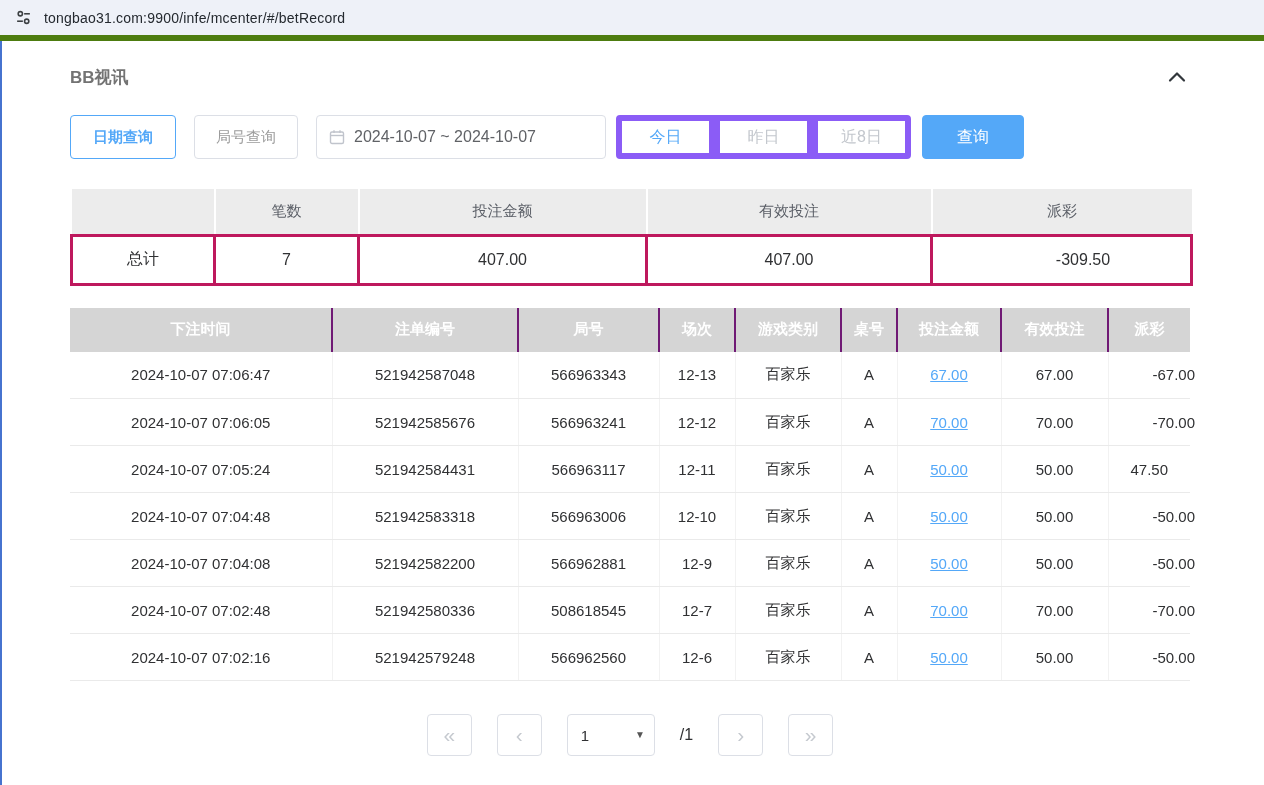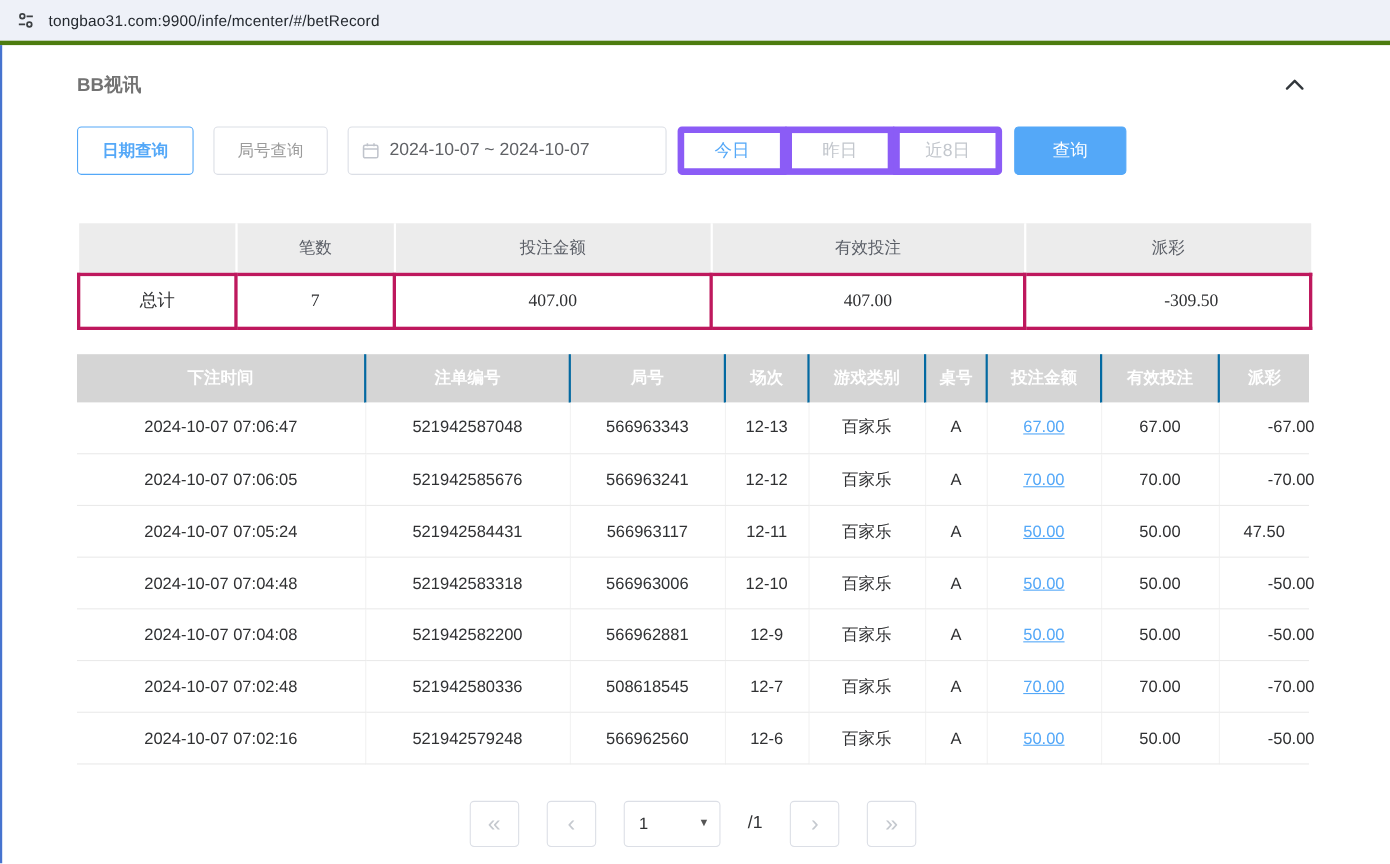--- a/index.html
+++ b/index.html
@@ -13,21 +13,21 @@
     width:1264px;height:785px;
     background:#fff;
     font-family:"Liberation Sans","DejaVu Sans",sans-serif;
     color:#303133;
     overflow:hidden;
     position:relative;
   }
   
   .browser-bar{
     height:41px;background:#eef1f8;
-    border-bottom:4px solid #4d7c0f;
+    border-bottom:6px solid #4d7c0f;
     display:flex;align-items:center;
     padding:0 14px;gap:12px;
   }
   .site-icon{display:flex;align-items:center;justify-content:center;width:18px;height:18px;}
   .url{font-size:14px;color:#24292f;letter-spacing:.2px;}
   
   .left-edge{position:absolute;left:0;top:41px;bottom:0;width:2px;background:#4673cf;}
   
   .content{padding:14px 74px 0 70px;}
   .panel-head{display:flex;align-items:center;justify-content:space-between;height:44px;}
@@ -46,35 +46,35 @@
   }
   .btn-group{display:flex;margin-left:10px;}
   .grp{width:99px;height:44px;background:#fff;border:6px solid #8b5cf6;color:#c3c7cd;
        font-size:16px;cursor:pointer;font-family:inherit;margin-left:-1px;}
   .grp:first-child{border-radius:4px 0 0 4px;margin-left:0;}
   .grp:last-child{border-radius:0 4px 4px 0;}
   .grp.active{color:var(--accent);position:relative;z-index:1;}
   .primary{background:var(--accent);border:1px solid var(--accent);color:#fff;width:102px;font-size:16px;margin-left:11px;}
   
   table{border-collapse:collapse;width:100%;table-layout:fixed;}
-  .summary{margin-top:44px;font-family:Liberation Serif, serif;}
+  .summary{margin-top:30px;}
   .summary thead th{
     background:#ececec;height:46px;font-size:15px;font-weight:400;color:#5a5e66;
     border-right:2px solid #fff;text-align:center;
   }
   .summary thead th:last-of-type{border-right:none;}
   .summary tbody td{
     height:49px;text-align:center;font-size:16px;color:#303133;
     border:3px solid #be185d;background:#fff;
   }
   
   .main{margin-top:22px;}
   .main thead th{
     background:#d5d5d5;color:#fff;font-weight:bold;height:44px;font-size:15px;
-    border-right:2px solid #0369a1;text-align:center;
+    border-right:2px solid #701a75;text-align:center;
   }
   .main thead th:last-of-type{border-right:none;}
   .main tbody td{
     height:47px;text-align:center;font-size:15px;color:#303133;background:#fff;
     border-bottom:1px solid #eaeaea;border-right:1px solid #f2f2f2;
   }
   .main tbody td:last-of-type{border-right:none;}
   .red{color:var(--red);padding-left:44px;}
   .link{color:var(--link);text-decoration:underline;cursor:pointer;}
   

